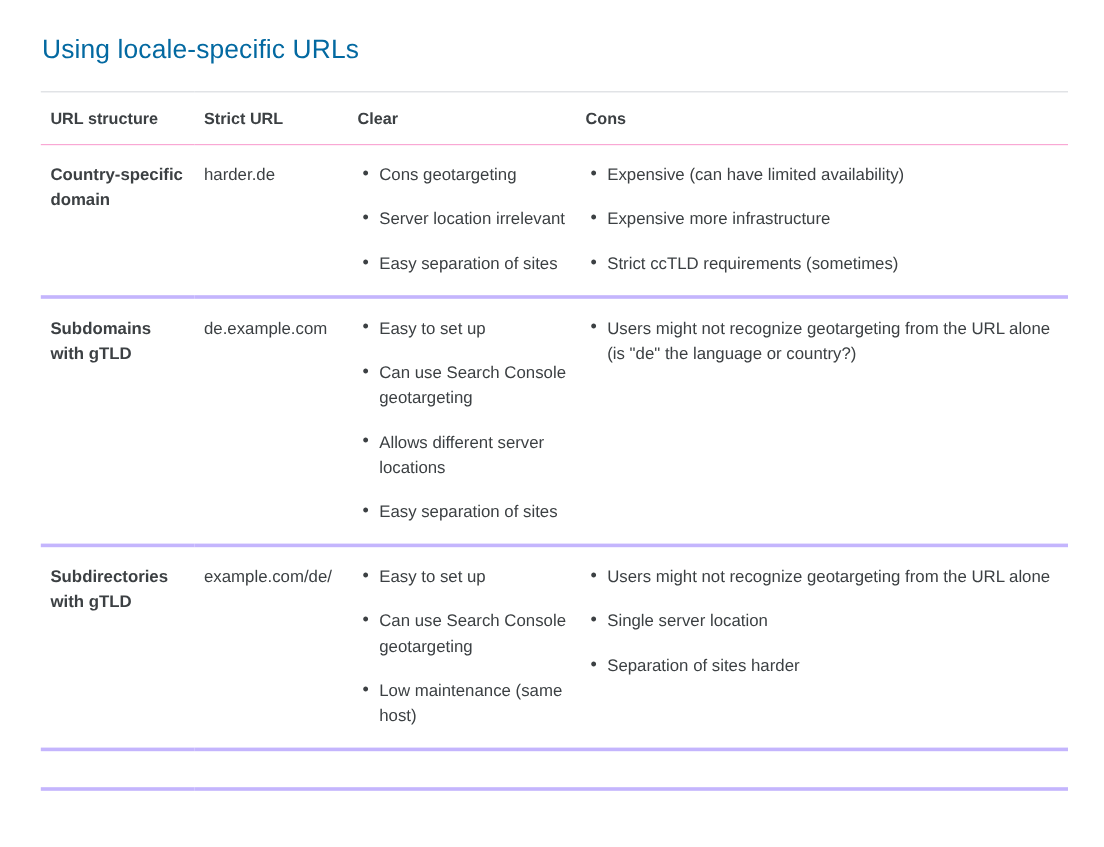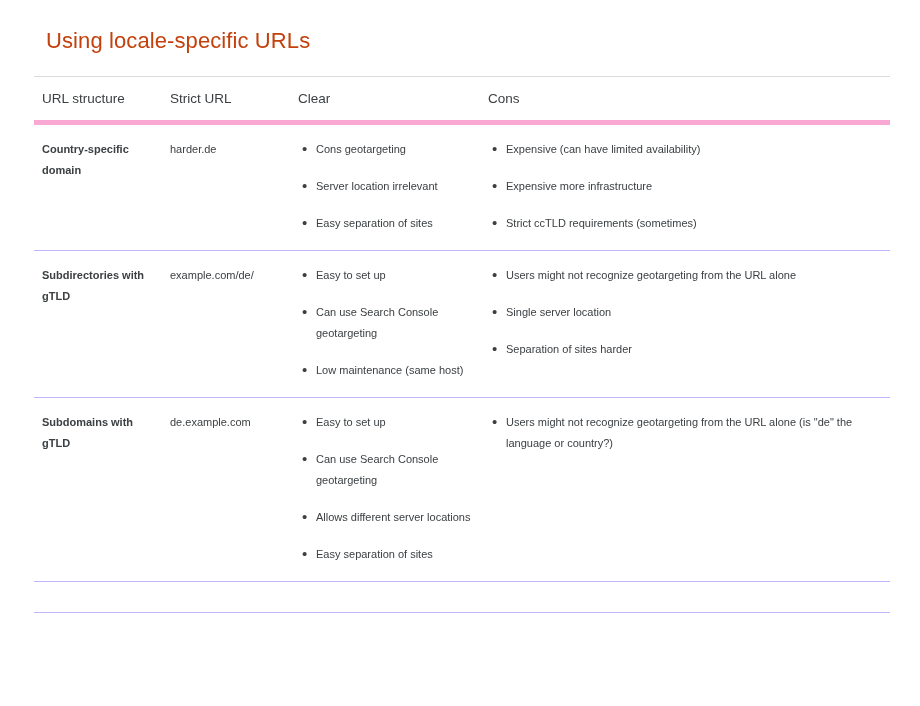--- a/index.html
+++ b/index.html
@@ -14,51 +14,51 @@
     color: #3c4043;
     -webkit-font-smoothing: antialiased;
   }
   .page {
     padding: 18px 30px 0 34px;
     box-sizing: border-box;
   }
   h1.doc-title {
     font-size: 22px;
     font-weight: 400;
-    color: #c2410c;
-    margin: 10px 0 22px 12px;
+    color: #0369a1;
+    margin: 10px 0 22px 1px;
     letter-spacing: 0.1px;
   }
   p.intro {
     font-size: 15px;
     line-height: 26px;
     color: #3c4043;
     margin: 0 0 22px 0;
     max-width: 860px;
   }
   table.url-table {
     border-collapse: collapse;
     width: 856px;
     table-layout: fixed;
   }
   table.url-table th {
     text-align: left;
     font-size: 13.5px;
-    font-weight: 400;
+    font-weight: 700;
     color: #3c4043;
     padding: 14px 8px 14px 8px;
     border-top: 1px solid #dadce0;
-    border-bottom: 5px solid #f9a8d4;
+    border-bottom: 1px solid #f9a8d4;
     vertical-align: top;
   }
   table.url-table td {
-    font-size: 11px;
+    font-size: 14px;
     color: #3c4043;
     padding: 14px 8px 16px 8px;
-    border-bottom: 1px solid #c4b5fd;
+    border-bottom: 3px solid #c4b5fd;
     vertical-align: top;
     line-height: 21px;
     margin-left: 36px;
   }
   .col-structure { width: 128px; }
   .col-example   { width: 128px; }
   .col-pros      { width: 190px; }
   .col-cons      { width: 410px; }
 
   td.cell-structure {
@@ -130,55 +130,55 @@
           </td>
           <td>
             <ul class="bullets">
               <li>Expensive (can have limited availability)</li>
               <li>Expensive more infrastructure</li>
               <li>Strict ccTLD requirements (sometimes)</li>
             </ul>
           </td>
         </tr>
         <tr>
+          <td class="cell-structure"><span>Subdomains with gTLD</span></td>
+          <td class="cell-example"><span>de.example.com</span></td>
+          <td>
+            <ul class="bullets">
+              <li>Easy to set up</li>
+              <li>Can use Search Console geotargeting</li>
+              <li>Allows different server locations</li>
+              <li>Easy separation of sites</li>
+            </ul>
+          </td>
+          <td>
+            <ul class="bullets">
+              <li>Users might not recognize geotargeting from the URL alone (is "de" the language or country?)</li>
+            </ul>
+          </td>
+        </tr>
+        <tr>
           <td class="cell-structure"><span>Subdirectories with gTLD</span></td>
           <td class="cell-example"><span>example.com/de/</span></td>
           <td>
             <ul class="bullets">
               <li>Easy to set up</li>
               <li>Can use Search Console geotargeting</li>
               <li>Low maintenance (same host)</li>
             </ul>
           </td>
           <td>
             <ul class="bullets">
               <li>Users might not recognize geotargeting from the URL alone</li>
               <li>Single server location</li>
               <li>Separation of sites harder</li>
             </ul>
           </td>
         </tr>
         <tr>
-          <td class="cell-structure"><span>Subdomains with gTLD</span></td>
-          <td class="cell-example"><span>de.example.com</span></td>
-          <td>
-            <ul class="bullets">
-              <li>Easy to set up</li>
-              <li>Can use Search Console geotargeting</li>
-              <li>Allows different server locations</li>
-              <li>Easy separation of sites</li>
-            </ul>
-          </td>
-          <td>
-            <ul class="bullets">
-              <li>Users might not recognize geotargeting from the URL alone (is "de" the language or country?)</li>
-            </ul>
-          </td>
-        </tr>
-        <tr>
           <td class="cell-structure"></td>
           <td class="cell-example bold-example"></td>
           <td></td>
           <td></td>
         </tr>
       </tbody>
   </table>
 
 </div>
 

